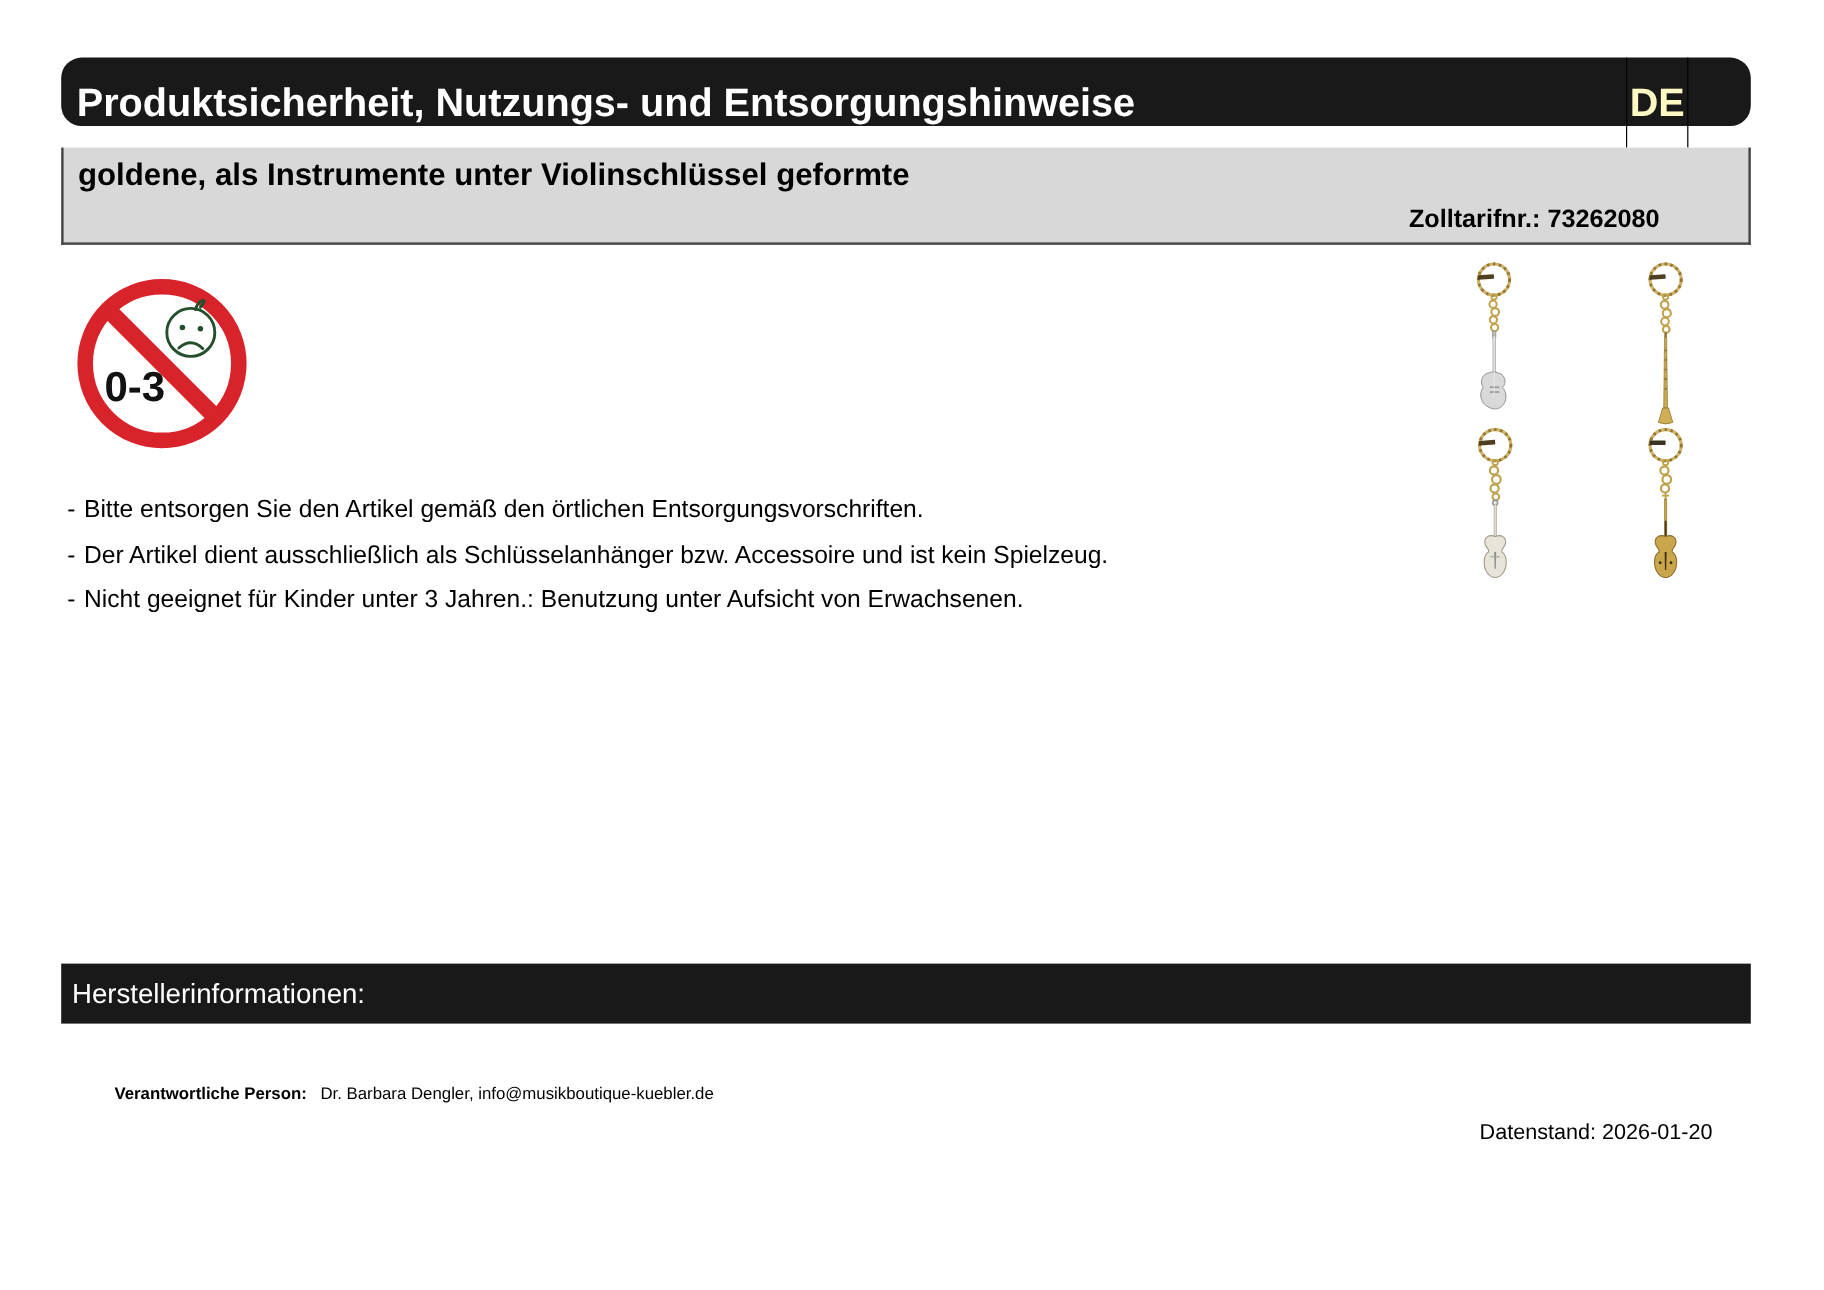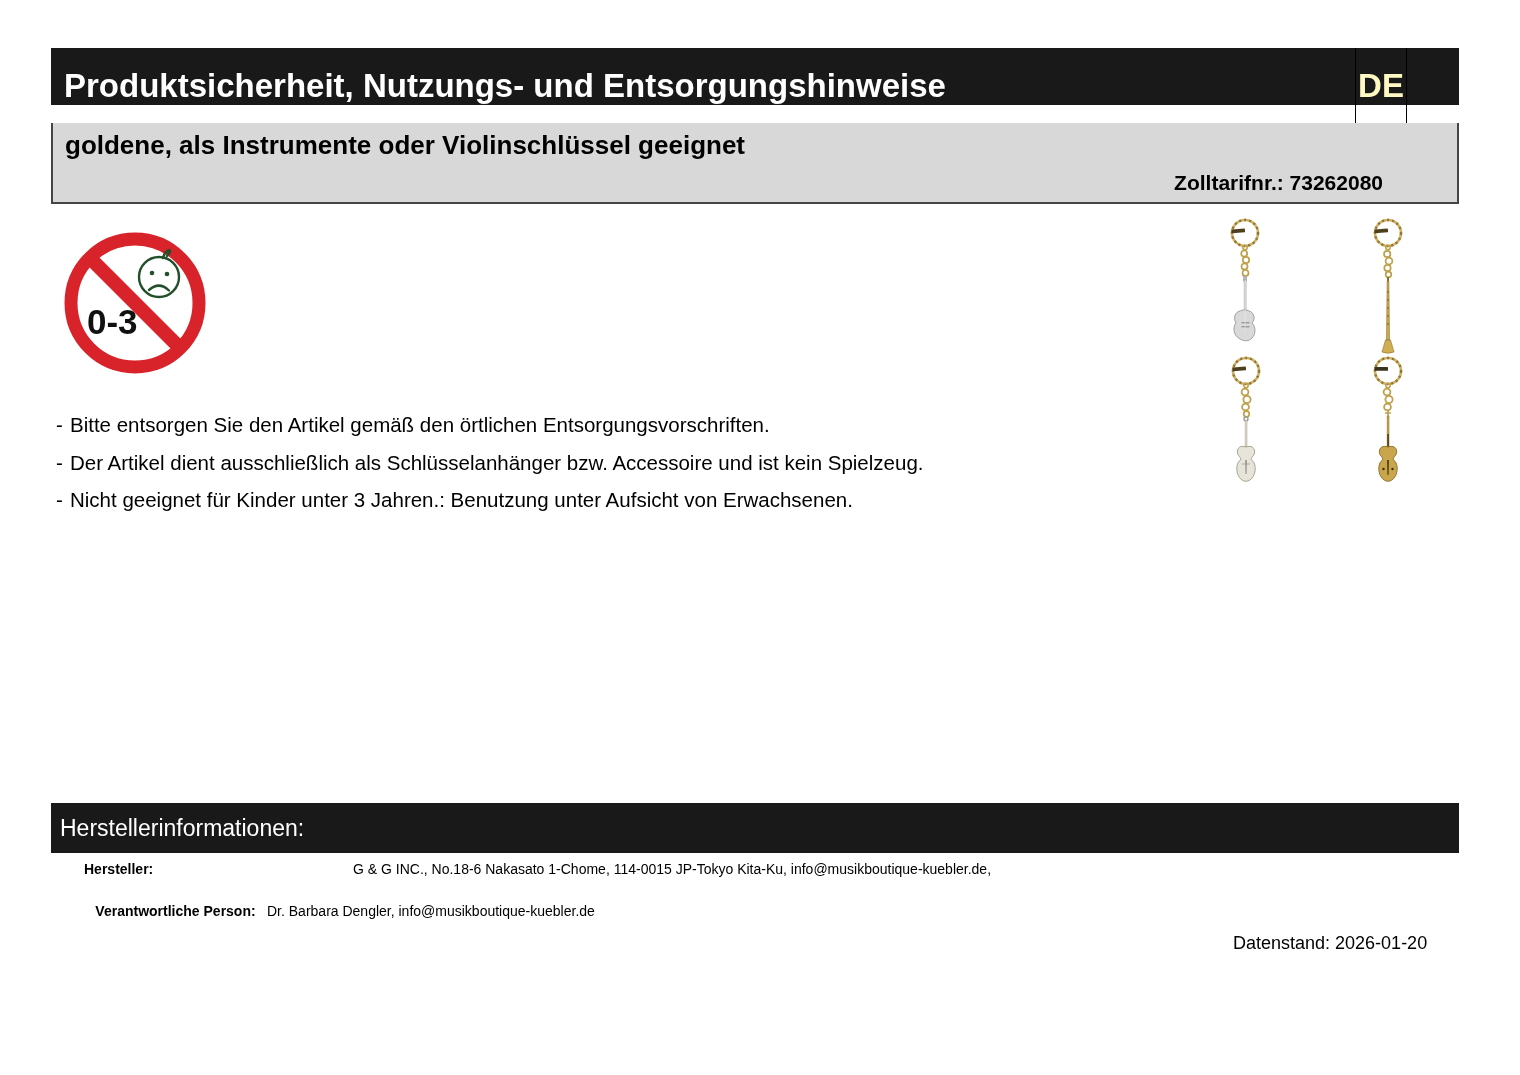--- a/index.html
+++ b/index.html
@@ -11,20 +11,21 @@
     color: #000;
     overflow: hidden;
   }
   .page { position: absolute; inset: 0; }
 
   
   .header-bar {
     position: absolute; left: 51px; top: 48px;
     width: 1408px; height: 57px;
     background: #191919;
+    border-radius: 17px;
   }
   .header-title {
     position: absolute; left: 13px; top: 0;
     height: 75px; line-height: 75px;
     color: #fff; font-size: 33px; font-weight: bold;
     white-space: nowrap;
   }
   .lang-cell {
     position: absolute; left: 1304px; top: 0;
     width: 52px; height: 75px;
@@ -101,21 +102,21 @@
 <body>
 
 <div class="page">
 
   <div class="header-bar">
     <div class="header-title">Produktsicherheit, Nutzungs- und Entsorgungshinweise</div>
     <div class="lang-cell">DE</div>
   </div>
 
   <div class="subtitle-band">
-    <div class="subtitle-line1">goldene, als Instrumente oder Violinschlüssel geeignet</div>
+    <div class="subtitle-line1">goldene, als Instrumente unter Violinschlüssel geformte</div>
     <div class="tariff-number">Zolltarifnr.: 73262080</div>
   </div>
 
   <div class="warning-icon-box">
     <svg width="146" height="146" viewBox="0 0 146 146">
       <circle cx="73" cy="73" r="64" fill="#ffffff" stroke="#d8232a" stroke-width="13"></circle>
 
       <path d="M101,28 C103,19 113,17 105,26" fill="none" stroke="#234f2b" stroke-width="2.4" stroke-linecap="round"></path>
       <circle cx="97" cy="47" r="20" fill="none" stroke="#234f2b" stroke-width="2.4"></circle>
       <circle cx="90" cy="43" r="2.3" fill="#234f2b"></circle>
@@ -209,22 +210,19 @@
     <div class="note-row">
       <span class="note-dash">-</span>
       <span>Nicht geeignet für Kinder unter 3 Jahren.: Benutzung unter Aufsicht von Erwachsenen.</span>
     </div>
   </div>
 
   <div class="mfr-bar">
     <div class="mfr-heading">Herstellerinformationen:</div>
   </div>
 
-  <div class="mfr-row mfr-row-1">
-    <span class="mfr-label">Hersteller:</span><span>G &amp; G INC., No.18-6 Nakasato 1-Chome, 114-0015 JP-Tokyo Kita-Ku, info@musikboutique-kuebler.de,</span>
-  </div>
   <div class="mfr-row mfr-row-2">
     <span class="mfr-label">Verantwortliche Person:</span><span>Dr. Barbara Dengler, info@musikboutique-kuebler.de</span>
   </div>
 
   <div class="datestamp">Datenstand: 2026-01-20</div>
 
 </div>
 
 </body></html>

